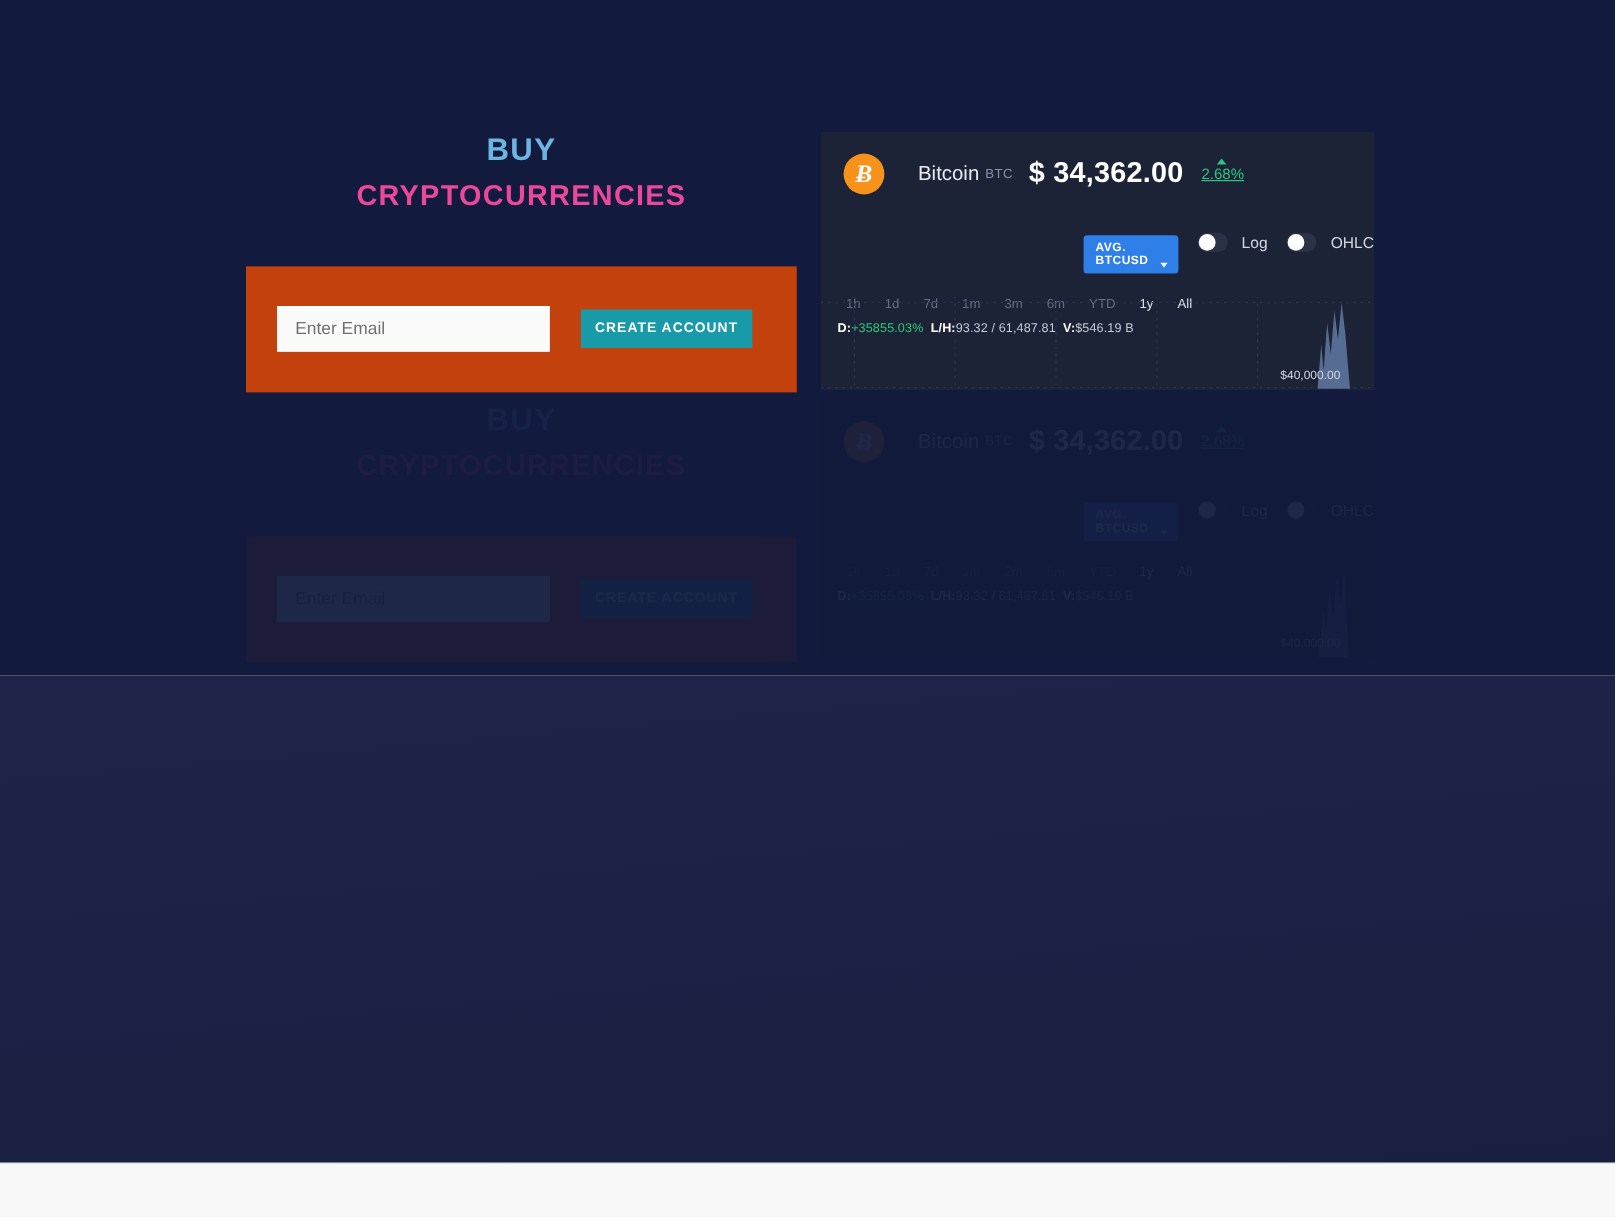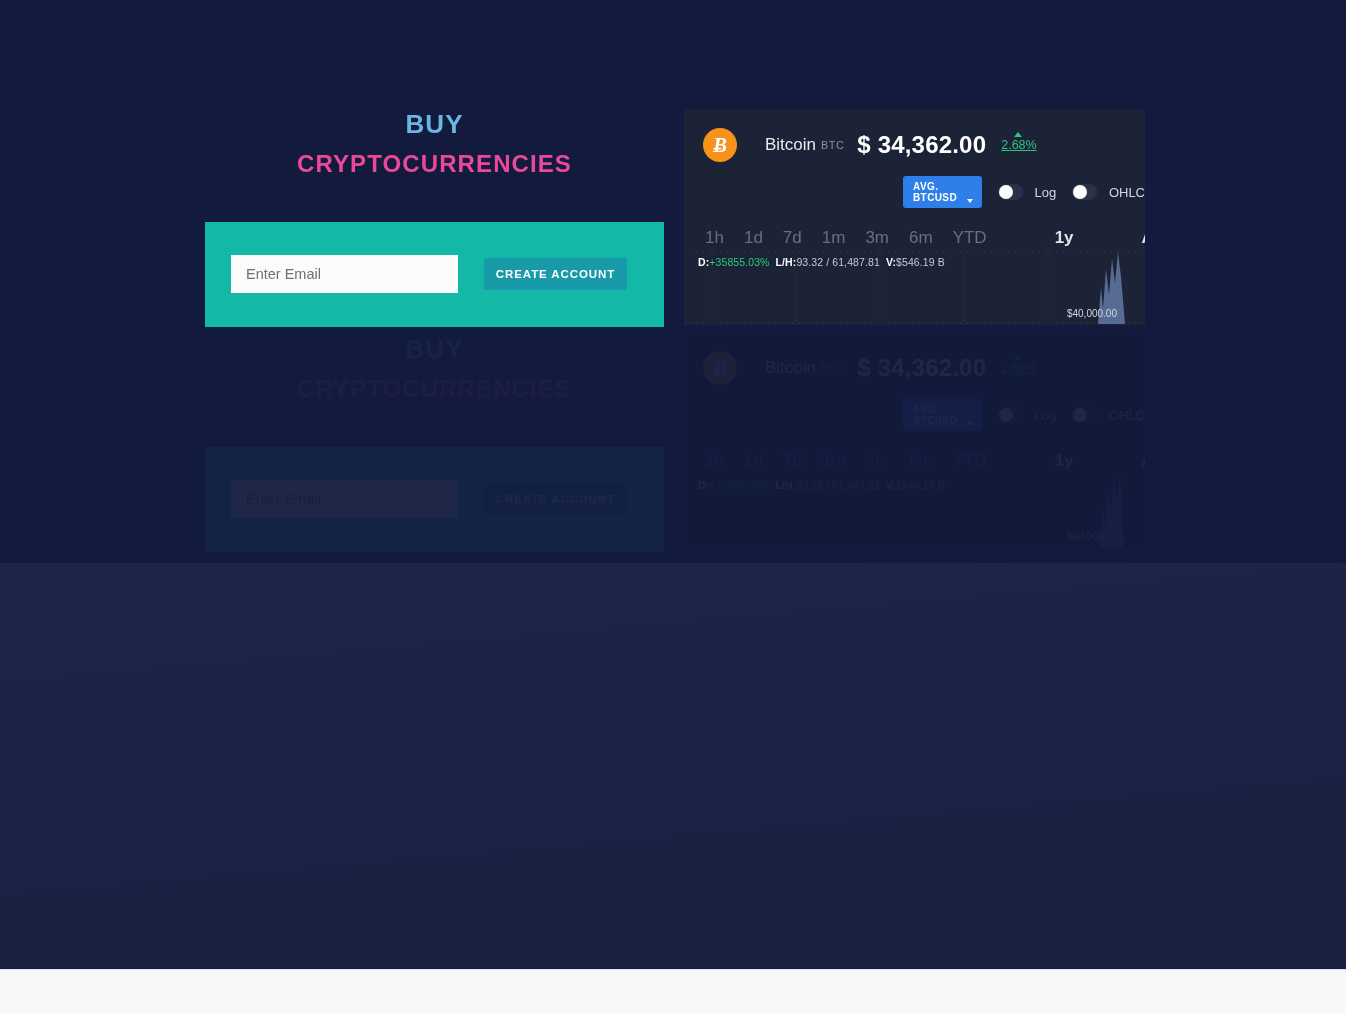--- a/index.html
+++ b/index.html
@@ -48,21 +48,21 @@
     font-weight: 700; letter-spacing: 1.1px;
   }
   .headline .ln2 {
     display: block; color: #ec4899; font-size: 24px;
     font-weight: 700; letter-spacing: 1.1px; margin-top: 10px;
   }
 
   .signup-panel {
     margin-top: 45px;
     width: 459px; height: 105px;
-    background: #14b8a6;
+    background: #c2410c;
     display: flex; align-items: center;
     padding-left: 26px;
   }
   .email-input {
     width: 227px; height: 38px;
     background: #fbfbfb; border: 1px solid #ffffff;
     color: #5a5a5a; font-size: 14.5px;
     font-family: "Liberation Sans", sans-serif;
     padding: 0 14px; outline: none;
   }
@@ -110,42 +110,42 @@
   }
 
   .cw-controls {
     display: flex; align-items: center;
     margin: 14px 0 0 219px;
   }
   .pair-select {
     background: #2f7fe8; color: #ffffff;
     font-size: 10px; font-weight: 700; letter-spacing: .4px;
     padding: 5px 9px 5px 10px; border-radius: 3px;
-    display: flex; align-items: flex-end; gap: 7px; cursor: pointer;
+    display: flex; align-items: flex-end; gap: 7px; cursor: pointer; margin-top: 20px;
   }
   .pair-select .chev {
     width: 0; height: 0;
     border-left: 3.5px solid transparent; border-right: 3.5px solid transparent;
     border-top: 4px solid #ffffff;
   }
   .toggle {
     width: 35px; height: 16px; border-radius: 9px;
     background: #2b3247; margin-left: 16px; position: relative; cursor: pointer;
   }
   .toggle .knob {
     position: absolute; left: 1px; top: 1px;
     width: 14px; height: 14px; border-radius: 50%; background: #ffffff;
   }
   .toggle-label { color: #d3d7e0; font-size: 13px; margin-left: 12px; }
 
   .cw-ranges {
     display: flex; gap: 20px; margin: 20px 0 0 21px;
-    color: #666f85; font-size: 17px;
-  }
-  .cw-ranges .active { color: #dfe3ea; font-weight: 700; margin-left: 48px; }
+    color: #666f85; font-size: 11px;
+  }
+  .cw-ranges .active { color: #dfe3ea; font-weight: 400; }
 
   .cw-stats { margin: 8px 0 0 14px; font-size: 10.5px; color: #c4cad6; letter-spacing: .1px; }
   .cw-stats b { color: #ffffff; }
   .cw-stats .pos { color: #2bc77d; }
 
   .cw-chart { position: absolute; left: 0; top: 137px; width: 461px; height: 78px; }
   .cw-price-tag {
     position: absolute; right: 28px; bottom: 6px;
     color: #d3d8e2; font-size: 10px;
   }

